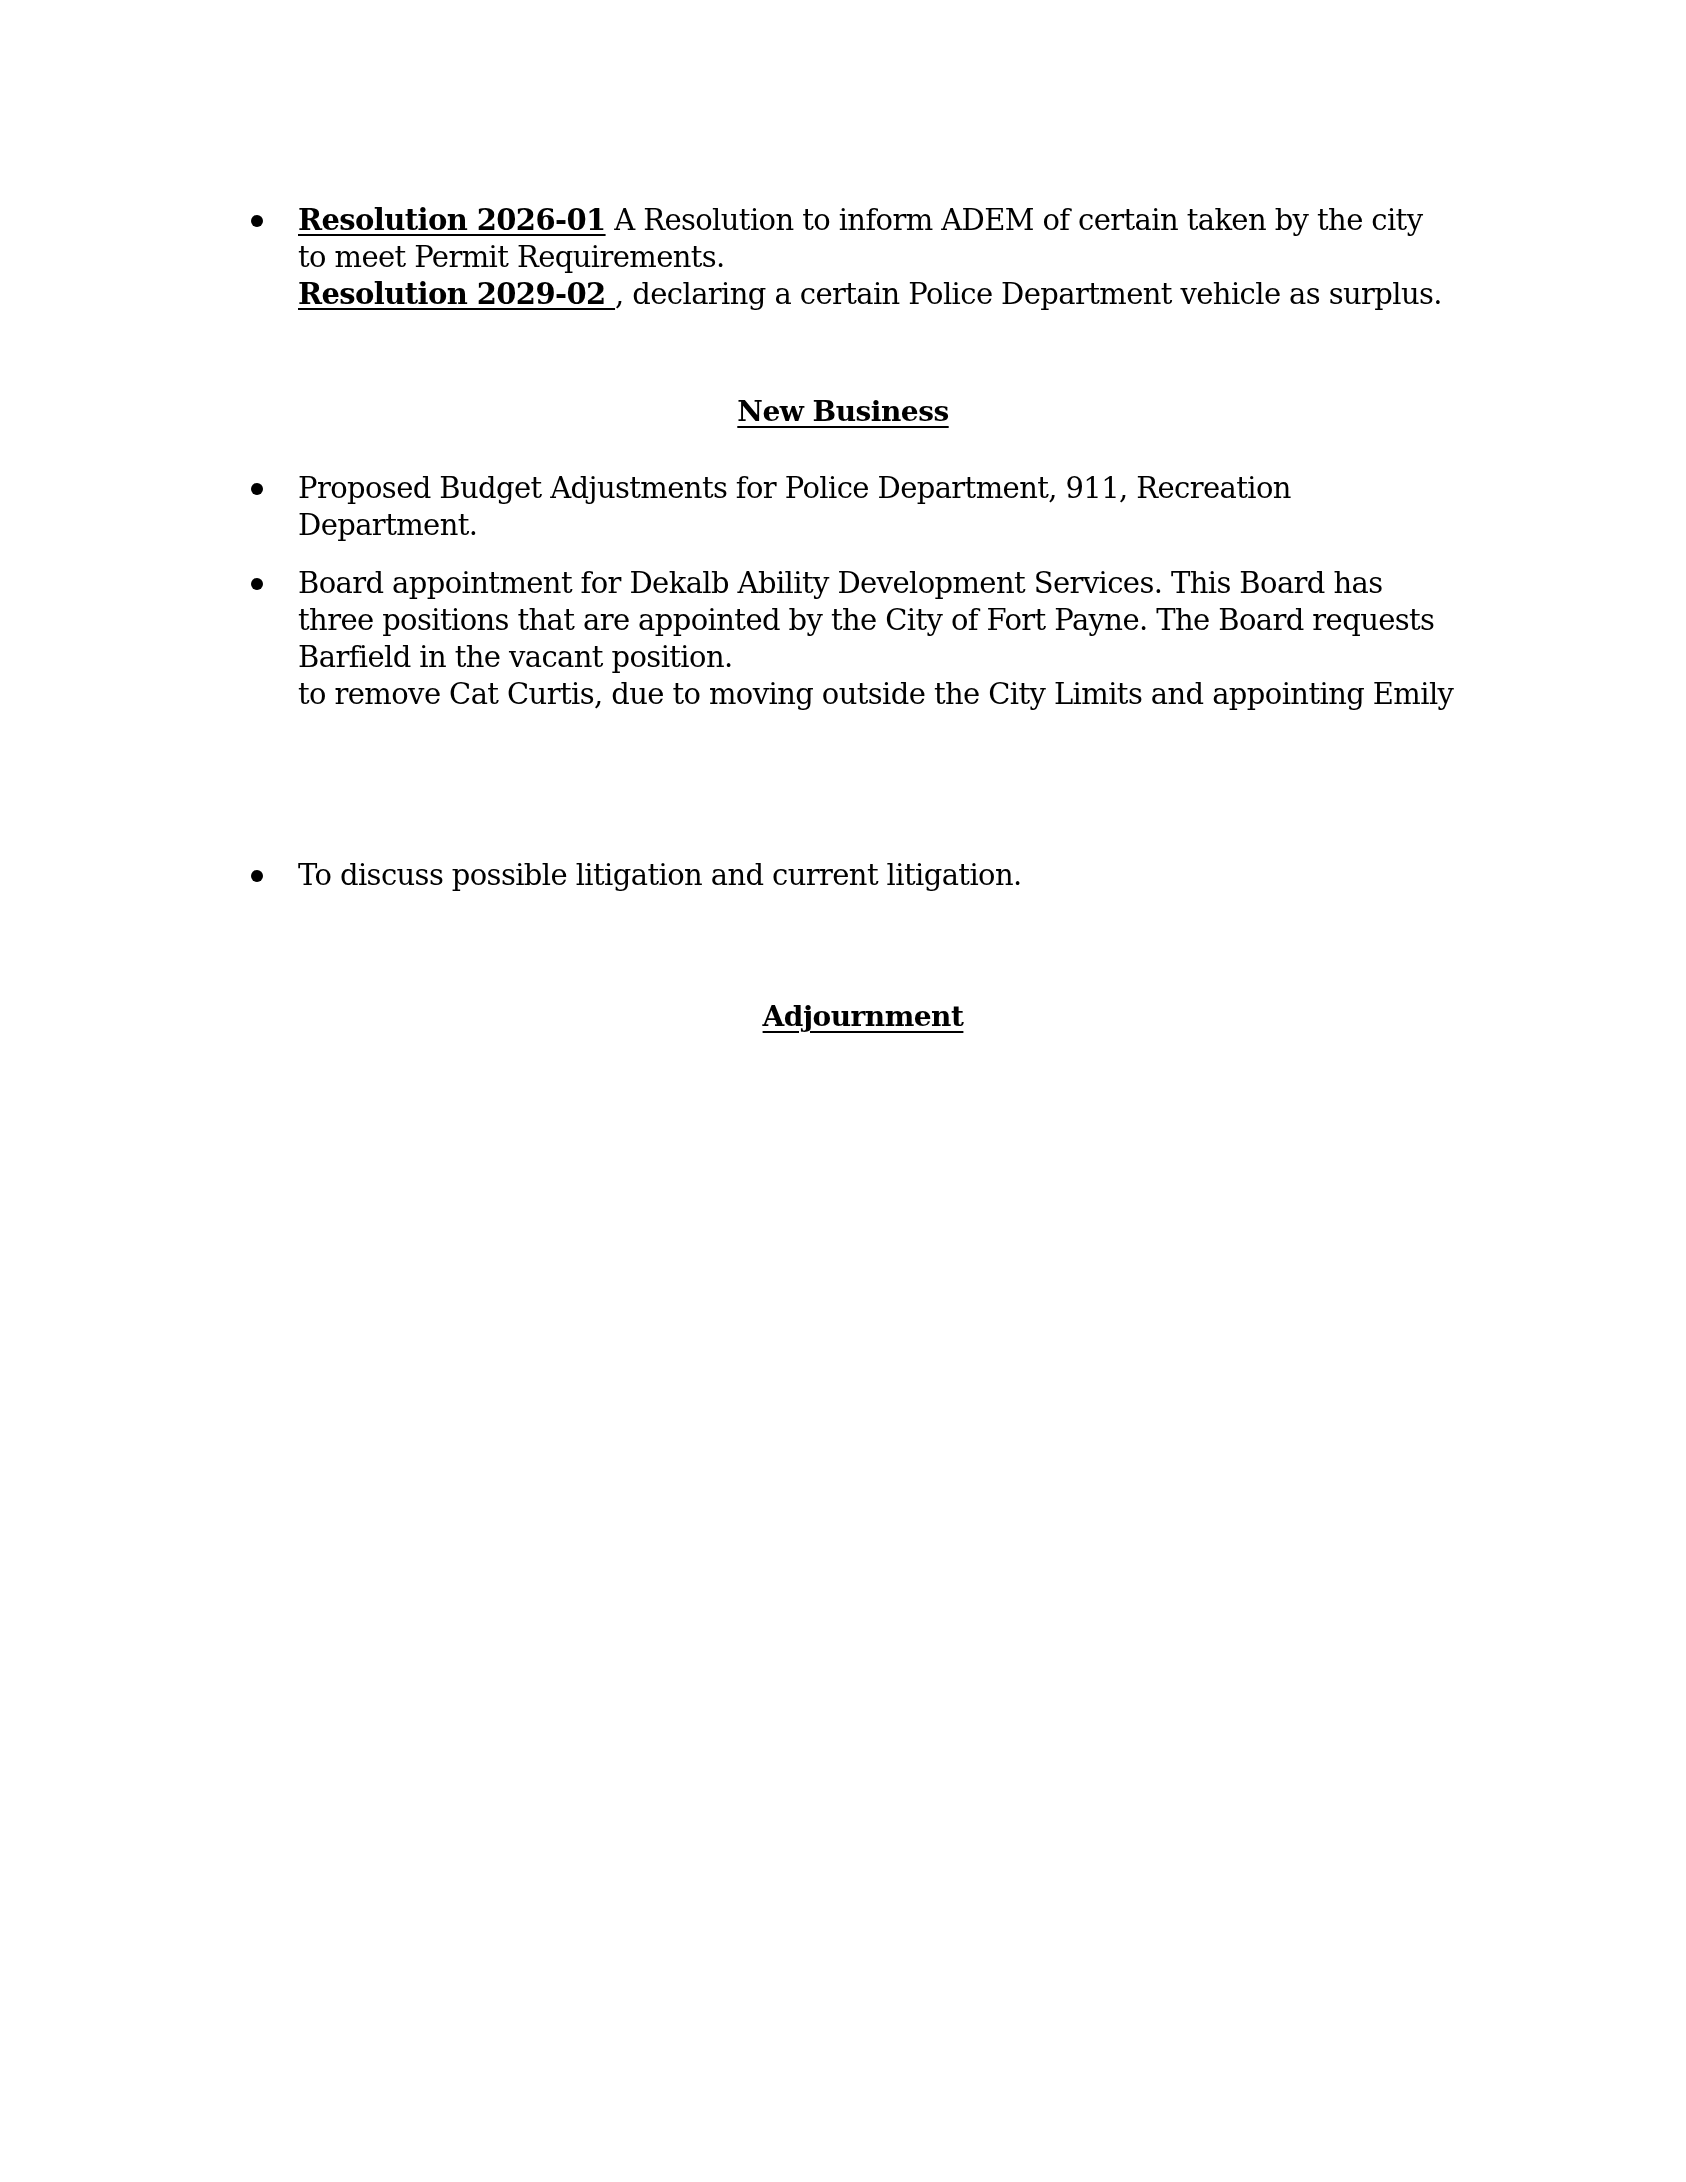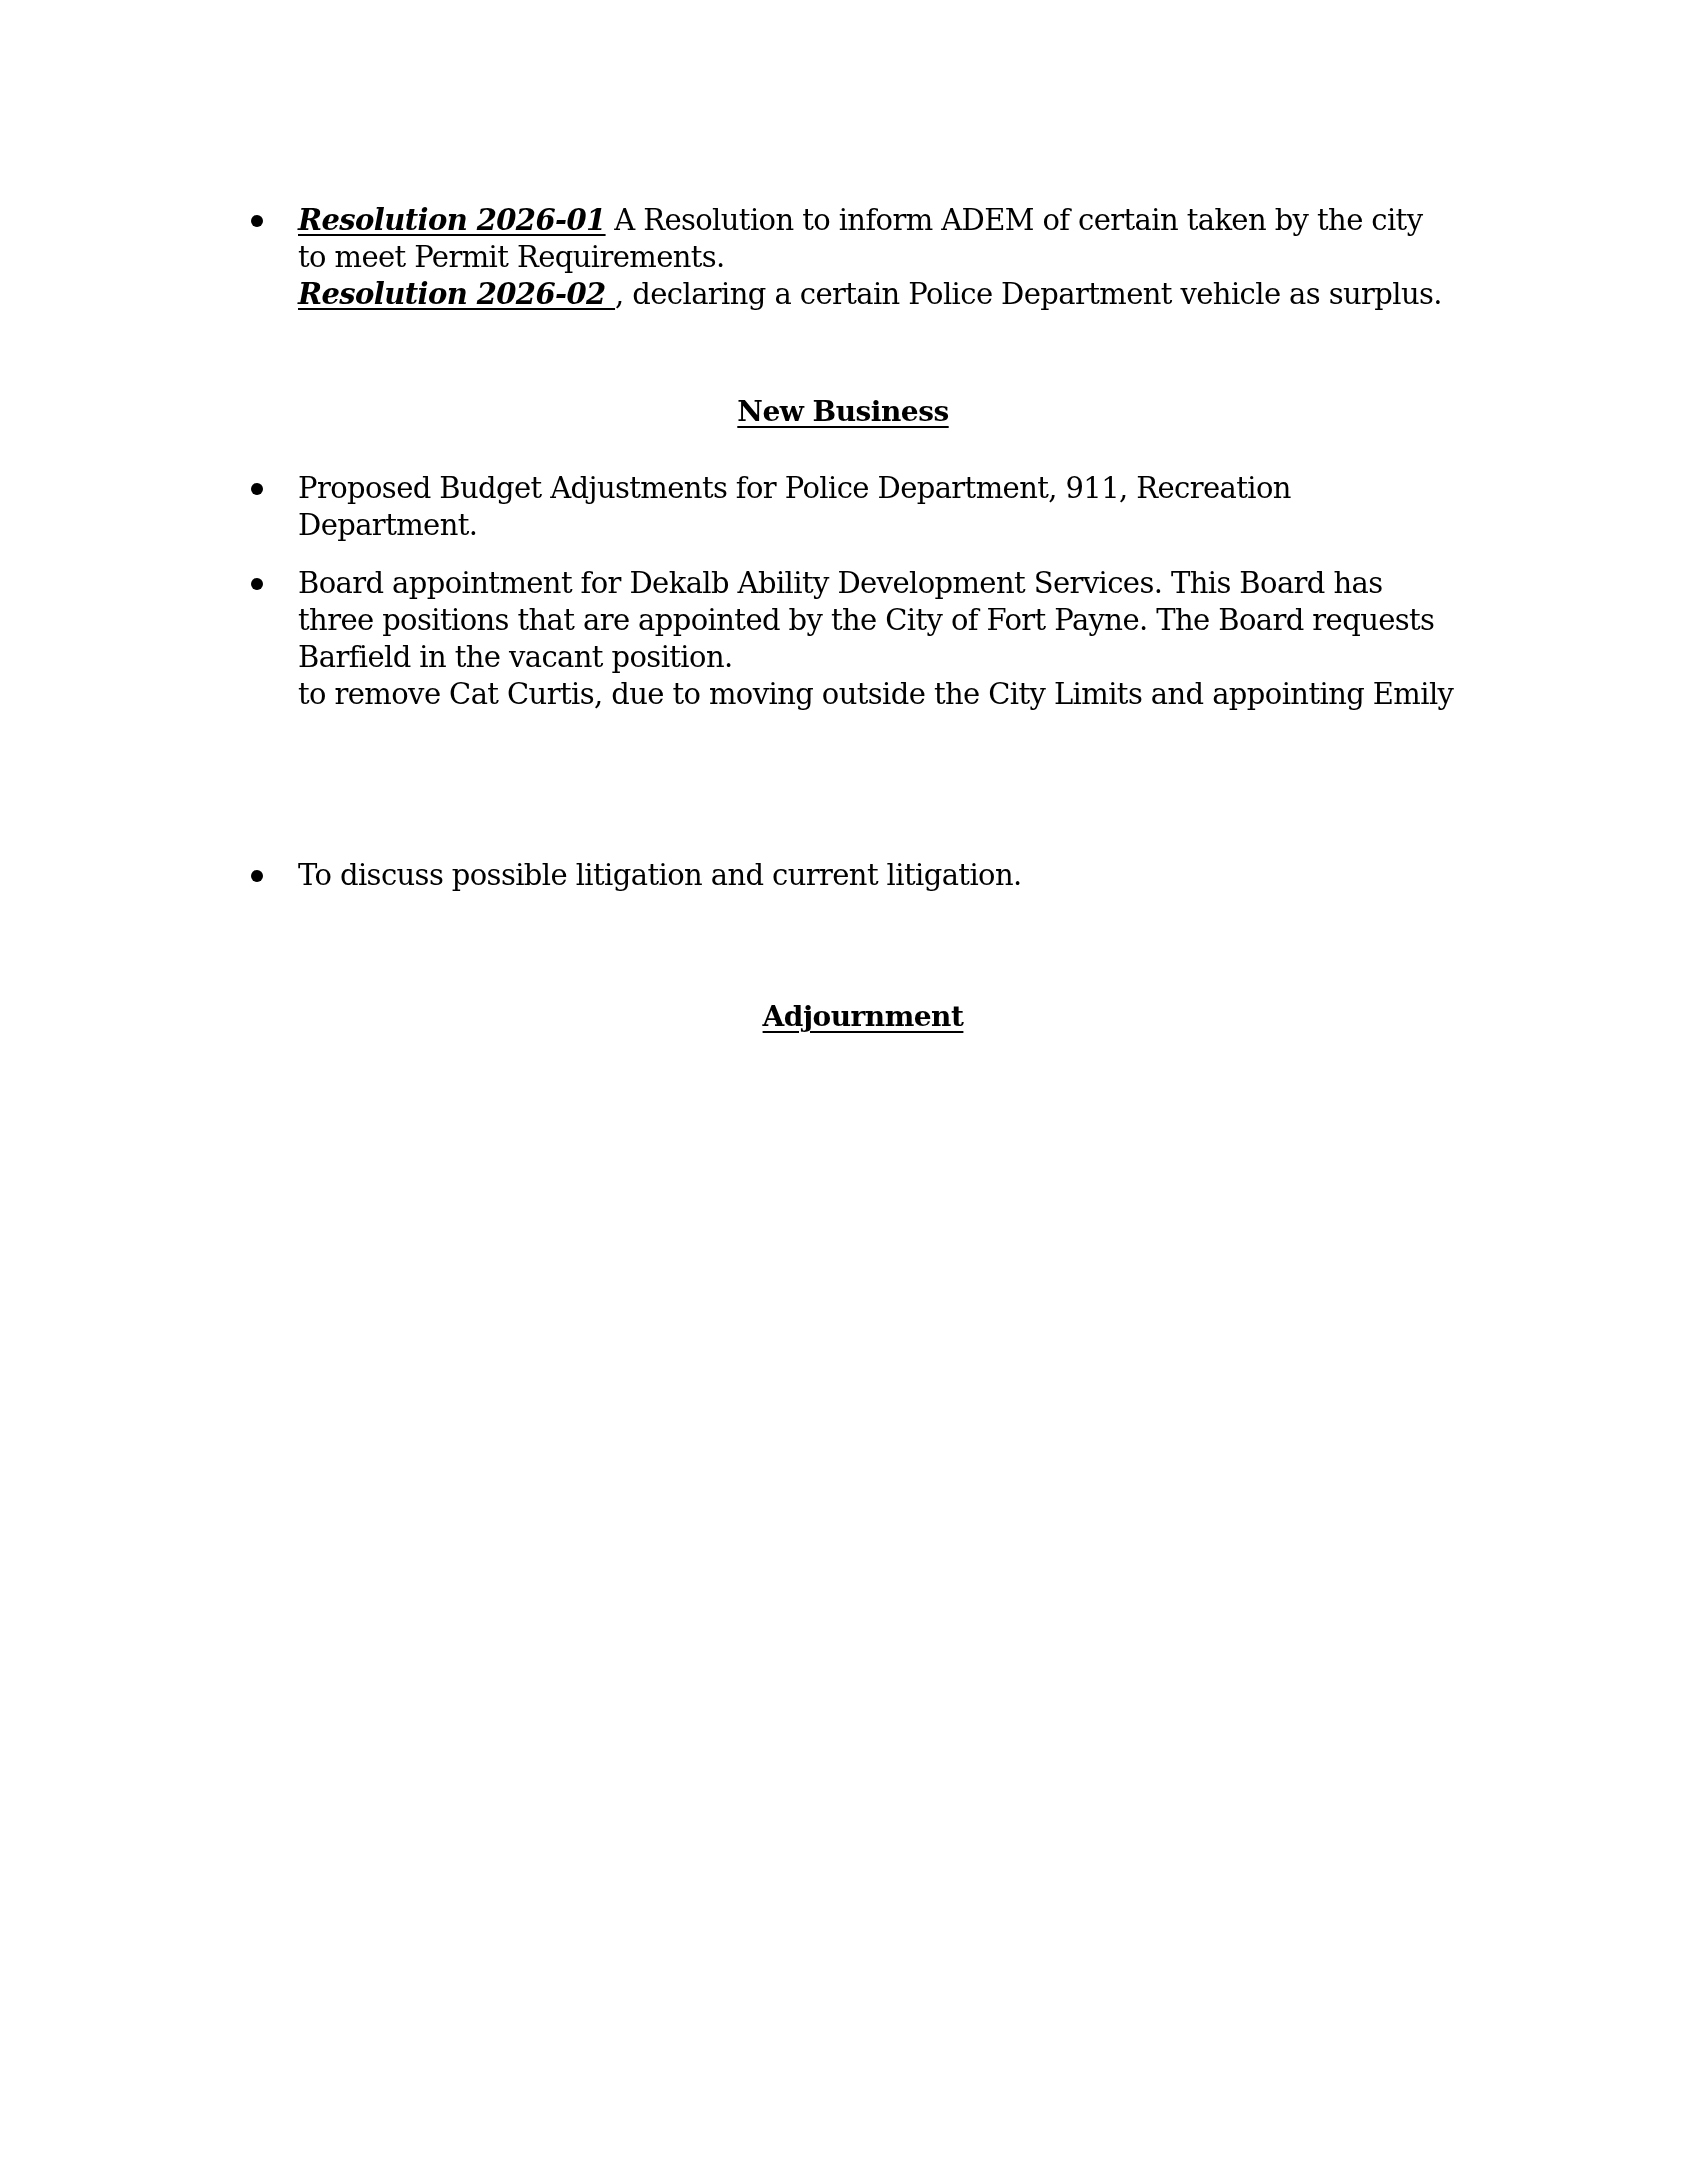--- a/index.html
+++ b/index.html
@@ -2,36 +2,36 @@
 <html style="font-size:15px"><head>
   <meta charset="utf-8">
   <style>
     html, body { margin: 0; padding: 0; background: #ffffff; }
     body { width: 1686px; height: 2182px; position: relative; overflow: hidden;
            font-family: "DejaVu Serif", "Liberation Serif", serif; color: #000; }
     .page { position: absolute; left: 0; top: 0; width: 1686px; height: 2182px; }
     .block { position: absolute; left: 298px; width: 1209px; font-size: 29px; line-height: 37px; letter-spacing: -0.6px; }
     .bullet { position: absolute; left: -47px; top: 0; width: 13px; height: 37px; }
     .bullet::before { content: ""; position: absolute; left: 0; top: 13px; width: 12px; height: 12px; border-radius: 50%; background: #000; }
-    .bold-u { font-weight: bold; text-decoration: underline; text-underline-offset: 3.7px; text-decoration-thickness: 1.9px; font-style: italic; }
+    .bold-u { font-weight: bold; text-decoration: underline; text-underline-offset: 3.7px; text-decoration-thickness: 1.9px; }
     .heading { position: absolute; left: 0; width: 1686px; text-align: center; font-weight: bold; font-size: 28px;
                text-decoration: underline; text-underline-offset: 4.7px; text-decoration-thickness: 1.9px; letter-spacing: -0.5px; }
     .heading span { padding-left: 0; }
     .line { display: block; white-space: nowrap; }
   </style>
 </head>
 <body>
 
 <div class="page">
 
   <div class="block" style="top:202px;">
     <span class="bullet"></span>
     <span class="line"><span class="bold-u">Resolution 2026-01</span><span> A Resolution to inform ADEM of certain taken by the city</span></span>
     <span class="line">to meet Permit Requirements.</span>
-    <span class="line"><span class="bold-u">Resolution 2026-02 </span><span>, declaring a certain Police Department vehicle as surplus.</span></span>
+    <span class="line"><span class="bold-u">Resolution 2029-02 </span><span>, declaring a certain Police Department vehicle as surplus.</span></span>
   </div>
 
   <div class="heading" style="top:395px;"><span>New Business</span></div>
 
   <div class="block" style="top:470px;">
     <span class="bullet"></span>
     <span class="line">Proposed Budget Adjustments for Police Department, 911, Recreation</span>
     <span class="line">Department.</span>
   </div>
 

